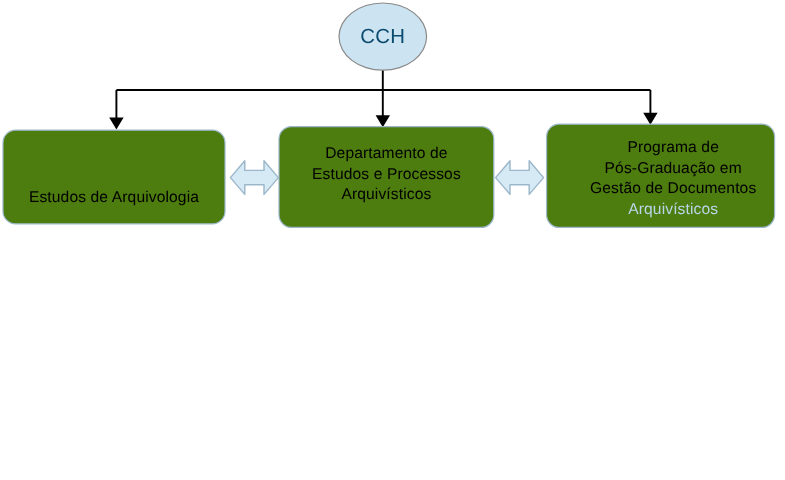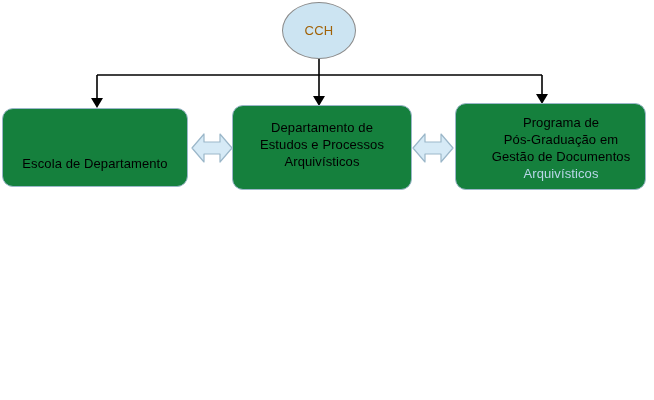--- a/index.html
+++ b/index.html
@@ -42,30 +42,30 @@
     height: 57px;
     background: #cce4f2;
     border: 1px solid #8a8a8a;
     border-radius: 50%;
     box-sizing: border-box;
     display: flex;
     align-items: center;
     justify-content: center;
   }
   .root-label {
-    font-size: 13px;
-    color: #a16207;
+    font-size: 17px;
+    color: #0c4a6e;
     line-height: 15px;
     letter-spacing: 0.2px;
   }
 
   
   .node-box {
     position: absolute;
-    background: #15803d;
+    background: #4d7c0f;
     border: 1px solid #9bb7c9;
     border-radius: 11px;
     box-sizing: border-box;
     overflow: hidden;
   }
   .node-text {
     position: absolute;
     left: 0;
     right: 0;
     text-align: center;
@@ -145,21 +145,21 @@
 
     <line x1="542" y1="75" x2="542" y2="95" stroke="#000000" stroke-width="1.6"></line>
     <polygon points="536,94 548,94 542,104" fill="#000000"></polygon>
   </svg>
 
   <div class="root-node">
     <span class="root-label">CCH</span>
   </div>
 
   <div class="node-box" id="node-escola">
-    <div class="node-text">Escola de Departamento</div>
+    <div class="node-text">Estudos de Arquivologia</div>
   </div>
 
   <svg class="bidir-arrow" id="arrow-escola-departamento" viewBox="0 0 44 40" width="44" height="40">
     <polygon points="2,20 14,6 14,14 30,14 30,6 42,20 30,34 30,26 14,26 14,34" fill="#d6eaf6" stroke="#9bb7c9" stroke-width="1.2" stroke-linejoin="round"></polygon>
   </svg>
 
   <div class="node-box" id="node-departamento">
     <div class="node-text">Departamento de
 Estudos e Processos
 Arquivísticos</div>

